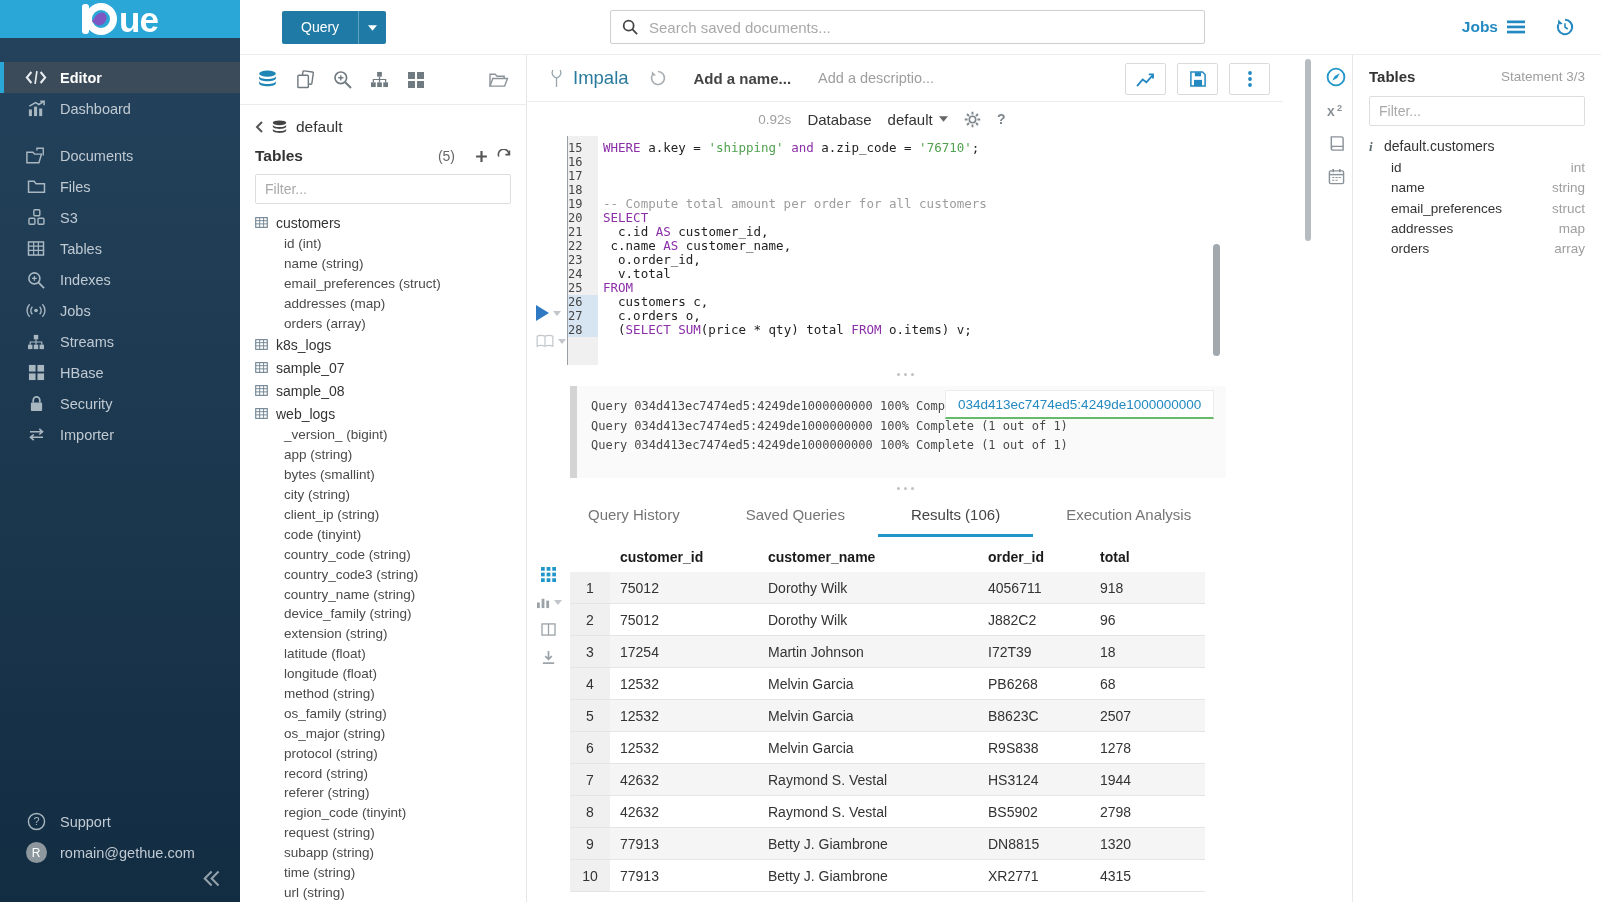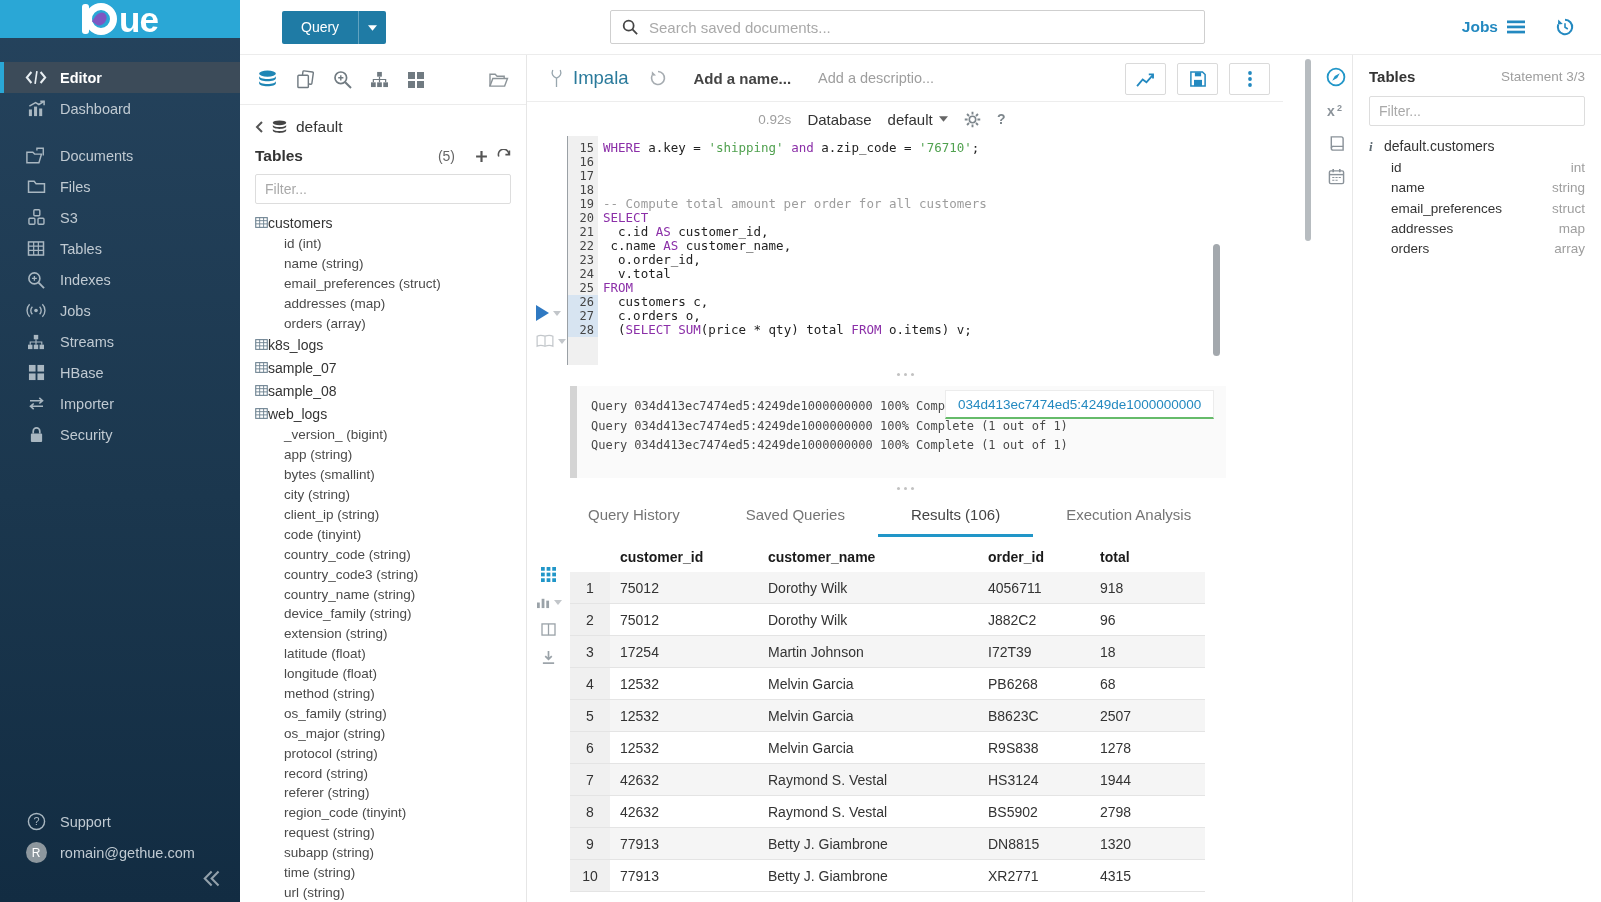--- a/index.html
+++ b/index.html
@@ -59,21 +59,21 @@
   .lp-bread .bc-chev{color:#555;cursor:pointer}
   .lp-bread .bc-db{color:#444}
   .lp-tables-row{display:flex;align-items:center;padding:11px 15px 5px}
   .lp-tables-row .t-title{font-weight:bold;font-size:15.5px;color:#333;flex:1}
   .lp-tables-row .t-count{color:#666;font-size:14px;margin-right:11px}
   .lp-tables-row .t-plus,.lp-tables-row .t-refresh{color:#555;margin-left:9px;cursor:pointer}
   .lp-filter{margin:4px 15px 7px}
   .lp-filter input, .rc-filter input{width:100%;height:30px;border:1px solid #ddd;border-radius:2px;
               padding:0 9px;font-size:14px;box-sizing:border-box;outline:none;color:#333}
   #tables-list{padding-left:15px}
-  .tbl-row{height:23px;display:flex;align-items:center;gap:0;font-size:14px;color:#333;cursor:pointer}
+  .tbl-row{height:23px;display:flex;align-items:center;gap:8px;font-size:14px;color:#333;cursor:pointer}
   .tbl-row .tbl-ic{color:#6d8291}
   .col-row{height:19.9px;line-height:19.9px;padding-left:29px;font-size:13.5px;color:#4a4a4a;
            white-space:nowrap;cursor:pointer}
 
   
   #main{position:absolute;left:527px;top:55px;width:756px;height:847px;background:#fff;overflow:hidden}
   .ed-header{height:46px;border-bottom:1px solid #ededed;display:flex;align-items:center;
              padding:0 14px;position:relative}
   .imp-icon{margin:0 9px 0 8px}
   .imp-name{color:#2a7a9b;font-size:18.5px}
@@ -94,21 +94,21 @@
   .code-wrap{position:relative;height:226px}
   .run-col{position:absolute;left:9px;top:169px;display:flex;align-items:center;gap:4px;cursor:pointer}
   .play-tri{width:0;height:0;border-left:13px solid #2f79c2;border-top:8px solid transparent;
             border-bottom:8px solid transparent}
   .mini-caret{width:0;height:0;border-top:5px solid #c2c6ca;border-left:4px solid transparent;
               border-right:4px solid transparent}
   .book-col{position:absolute;left:9px;top:198px;display:flex;align-items:center;gap:4px;color:#c3c7cb;cursor:pointer}
   .gutter{position:absolute;left:40px;top:0;width:30px;background:#f0f0f0;border-left:1px solid #9aa0a5;
           padding-top:5px}
   .gut-ln{height:14px;line-height:14px;font-family:"DejaVu Sans Mono",monospace;font-size:12px;
-          color:#444;text-align:right;padding-right:4px}
+          color:#444;padding-right:4px}
   .gut-ln.sel{background:#d7e4f1}
   .code-pane{position:absolute;left:76px;top:5px;right:20px}
   .code-ln{height:14px;line-height:14px;font-family:"DejaVu Sans Mono",monospace;font-size:12.5px;
            color:#222;white-space:pre}
   .sg-k{color:#8b2fa8}.sg-s{color:#50a14f}.sg-c{color:#9d9d9d}
   .code-scroll{position:absolute;left:686px;top:108px;width:7px;height:112px;background:#a3a8ad;border-radius:4px}
 
   .grip{height:24px;display:flex;align-items:center;justify-content:center}
   .grip i{width:3px;height:3px;border-radius:50%;background:#c2c2c2;box-shadow:7px 0 #c2c2c2,-7px 0 #c2c2c2}
   .grip.g2{height:20px}
@@ -270,35 +270,35 @@
               <rect x="10" y="1" width="7" height="7"></rect>
               <rect x="1" y="10" width="7" height="7"></rect>
               <rect x="10" y="10" width="7" height="7"></rect>
             </g>
           </svg>
         </span>
         <span class="nav-label">HBase</span>
       </div>
       <div class="nav-item">
         <span class="nav-icon">
+          <svg viewBox="0 0 16 18" width="15" height="17">
+            <rect x="2" y="8" width="12" height="9" rx="1" fill="currentColor"></rect>
+            <path d="M4.5 8V5.5a3.5 3.5 0 017 0V8" fill="none" stroke="currentColor" stroke-width="1.8"></path>
+          </svg>
+        </span>
+        <span class="nav-label">Security</span>
+      </div>
+      <div class="nav-item">
+        <span class="nav-icon">
           <svg viewBox="0 0 20 14" width="19" height="13">
             <path d="M3 4h13M13 1l3.5 3L13 7" fill="none" stroke="currentColor" stroke-width="1.7"></path>
             <path d="M17 10H4M7 7 3.5 10 7 13" fill="none" stroke="currentColor" stroke-width="1.7"></path>
           </svg>
         </span>
         <span class="nav-label">Importer</span>
-      </div>
-      <div class="nav-item">
-        <span class="nav-icon">
-          <svg viewBox="0 0 16 18" width="15" height="17">
-            <rect x="2" y="8" width="12" height="9" rx="1" fill="currentColor"></rect>
-            <path d="M4.5 8V5.5a3.5 3.5 0 017 0V8" fill="none" stroke="currentColor" stroke-width="1.8"></path>
-          </svg>
-        </span>
-        <span class="nav-label">Security</span>
       </div>
     </div>
   <div id="side-footer">
       <div class="nav-item">
         <span class="nav-icon">
           <svg viewBox="0 0 20 20" width="19" height="19">
             <circle cx="10" cy="10" r="8.5" fill="none" stroke="currentColor" stroke-width="1.5"></circle>
             <text x="10" y="14.2" font-size="11.5" text-anchor="middle" fill="currentColor" font-family="Liberation Sans">?</text>
           </svg>
         </span>

